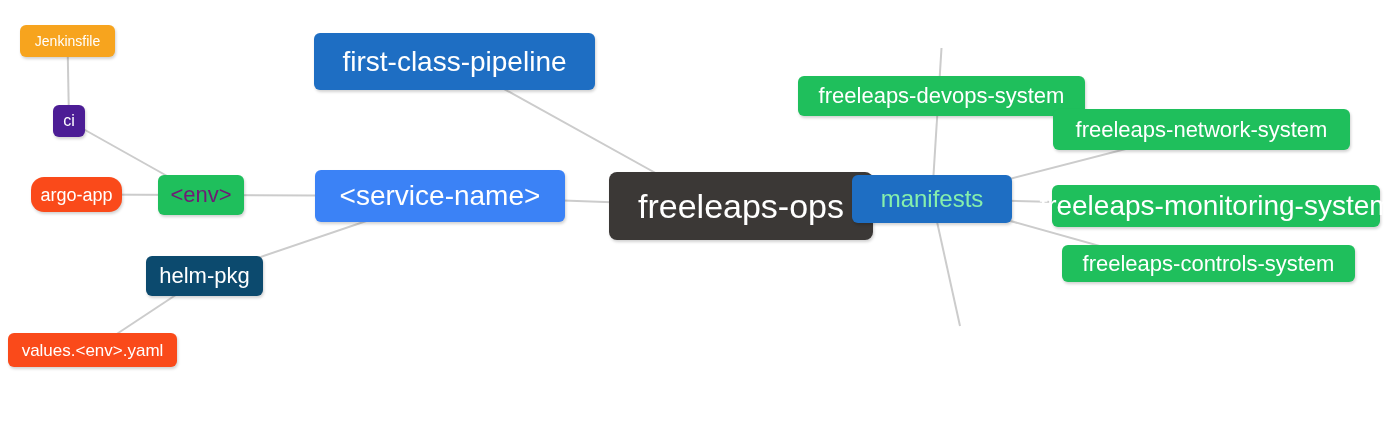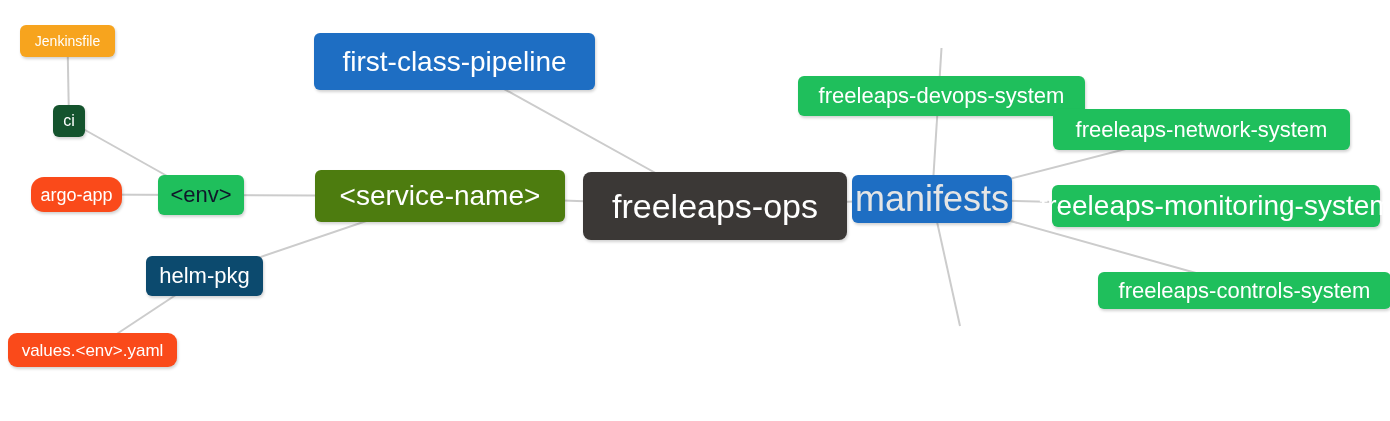--- a/index.html
+++ b/index.html
@@ -56,26 +56,26 @@
       <line x1="454.5" y1="61.5" x2="715" y2="206" stroke="#CCCCCC" stroke-width="2"></line>
       <line x1="440" y1="196" x2="715" y2="206" stroke="#CCCCCC" stroke-width="2"></line>
       <line x1="715" y1="206" x2="932" y2="199" stroke="#CCCCCC" stroke-width="2"></line>
       <line x1="932" y1="199" x2="941.5" y2="48" stroke="#CCCCCC" stroke-width="2"></line>
       <line x1="932" y1="199" x2="1201.5" y2="129.5" stroke="#CCCCCC" stroke-width="2"></line>
       <line x1="932" y1="199" x2="1216" y2="206" stroke="#CCCCCC" stroke-width="2"></line>
       <line x1="932" y1="199" x2="1208.5" y2="276.5" stroke="#CCCCCC" stroke-width="2"></line>
       <line x1="932" y1="199" x2="960" y2="326" stroke="#CCCCCC" stroke-width="2"></line>
     </svg>
 <div class="node" style="left: 20px; top: 25px; width: 95px; height: 32px; font-size: 14px; background: rgb(247, 164, 30); color: rgb(255, 255, 255);">Jenkinsfile</div>
-    <div class="node" style="left: 53px; top: 105px; width: 32px; height: 32px; font-size: 16px; background: #14532d; color: rgb(255, 255, 255);">ci</div>
+    <div class="node" style="left: 53px; top: 105px; width: 32px; height: 32px; font-size: 16px; background: #4c1d95; color: rgb(255, 255, 255);">ci</div>
     <div class="node" style="left: 31px; top: 177px; width: 91px; height: 35px; font-size: 18px; background: rgb(250, 74, 26); color: rgb(255, 255, 255); border-radius: 13px;">argo-app</div>
-    <div class="node" style="left: 158px; top: 175px; width: 86px; height: 40px; font-size: 22px; background: rgb(31, 191, 92); color: #0f172a; text-align: right;">&lt;env&gt;</div>
+    <div class="node" style="left: 158px; top: 175px; width: 86px; height: 40px; font-size: 22px; background: rgb(31, 191, 92); color: #701a75; text-align: right;">&lt;env&gt;</div>
     <div class="node" style="left: 146px; top: 256px; width: 117px; height: 40px; font-size: 22px; background: #0c4a6e; color: rgb(255, 255, 255);">helm-pkg</div>
-    <div class="node" style="left: 8px; top: 333px; width: 169px; height: 34px; font-size: 17px; background: rgb(250, 74, 26); color: rgb(255, 255, 255); border-radius: 9px;">values.&lt;env&gt;.yaml</div>
+    <div class="node" style="left: 8px; top: 333px; width: 169px; height: 34px; font-size: 17px; background: rgb(250, 74, 26); color: rgb(255, 255, 255);">values.&lt;env&gt;.yaml</div>
     <div class="node" style="left: 314px; top: 33px; width: 281px; height: 57px; font-size: 28px; background: rgb(30, 110, 195); color: rgb(255, 255, 255); text-align: right;">first-class-pipeline</div>
-    <div class="node" style="left: 315px; top: 170px; width: 250px; height: 52px; font-size: 28px; background: #4d7c0f; color: rgb(255, 255, 255);">&lt;service-name&gt;</div>
-    <div class="node root" style="left: 583px; top: 172px; width: 264px; height: 68px; font-size: 34px; background: rgb(59, 56, 54); color: rgb(255, 255, 255);">freeleaps-ops</div>
-    <div class="node" style="left: 852px; top: 175px; width: 160px; height: 48px; font-size: 36px; background: rgb(30, 110, 195); color: #e5e5e5;">manifests</div>
+    <div class="node" style="left: 315px; top: 170px; width: 250px; height: 52px; font-size: 28px; background: #3b82f6; color: rgb(255, 255, 255);">&lt;service-name&gt;</div>
+    <div class="node root" style="left: 609px; top: 172px; width: 264px; height: 68px; font-size: 34px; background: rgb(59, 56, 54); color: rgb(255, 255, 255);">freeleaps-ops</div>
+    <div class="node" style="left: 852px; top: 175px; width: 160px; height: 48px; font-size: 24px; background: rgb(30, 110, 195); color: #86efac;">manifests</div>
     <div class="node" style="left: 798px; top: 28px; width: 287px; height: 40px; font-size: 22px; background: rgb(31, 191, 92); color: rgb(255, 255, 255); margin-top: 48px;">freeleaps-devops-system</div>
     <div class="node" style="left: 1053px; top: 109px; width: 297px; height: 41px; font-size: 22px; background: rgb(31, 191, 92); color: rgb(255, 255, 255); border-radius: 6px;">freeleaps-network-system</div>
     <div class="node" style="left: 1052px; top: 185px; width: 328px; height: 42px; font-size: 28px; background: rgb(31, 191, 92); color: rgb(255, 255, 255);">freeleaps-monitoring-system</div>
-    <div class="node" style="left: 1062px; top: 272px; width: 293px; height: 37px; font-size: 22px; background: rgb(31, 191, 92); color: rgb(255, 255, 255); margin-left: 36px;">freeleaps-controls-system</div>
+    <div class="node" style="left: 1062px; top: 245px; width: 293px; height: 37px; font-size: 22px; background: rgb(31, 191, 92); color: rgb(255, 255, 255);">freeleaps-controls-system</div>
   </div>
 
 </body></html>

